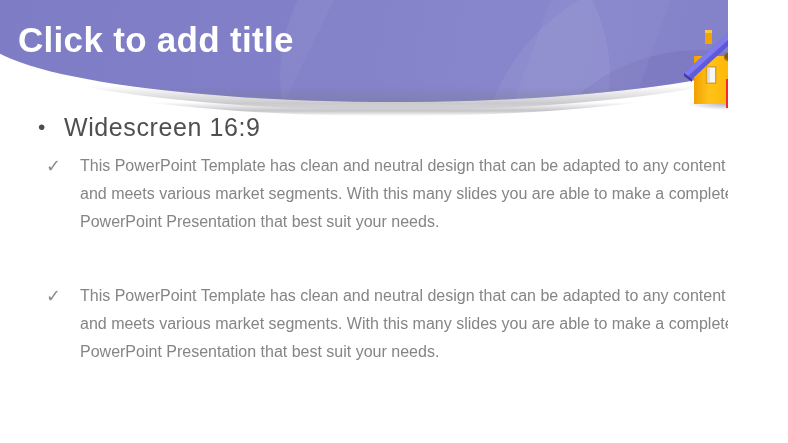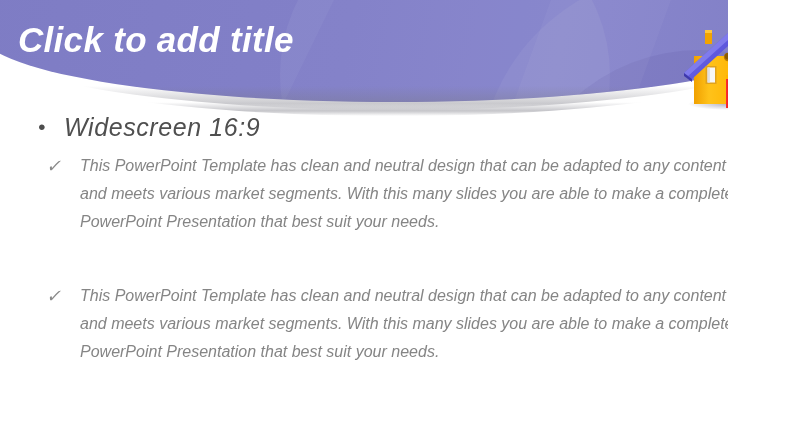--- a/index.html
+++ b/index.html
@@ -9,21 +9,20 @@
   }
   body {
     font-family: "Liberation Sans", sans-serif;
   }
   .slide {
     position: relative;
     width: 728px;
     height: 443px;
     overflow: hidden;
     background: #ffffff;
-    font-style: italic;
   }
 
   
   .banner {
     position: absolute;
     left: -20px;
     top: -70px;
     width: 828px;
     height: 172px;
     background: linear-gradient(100deg, #7977c2 0%, #7d7bc6 45%, #8280ca 70%, #7b79c4 100%);

